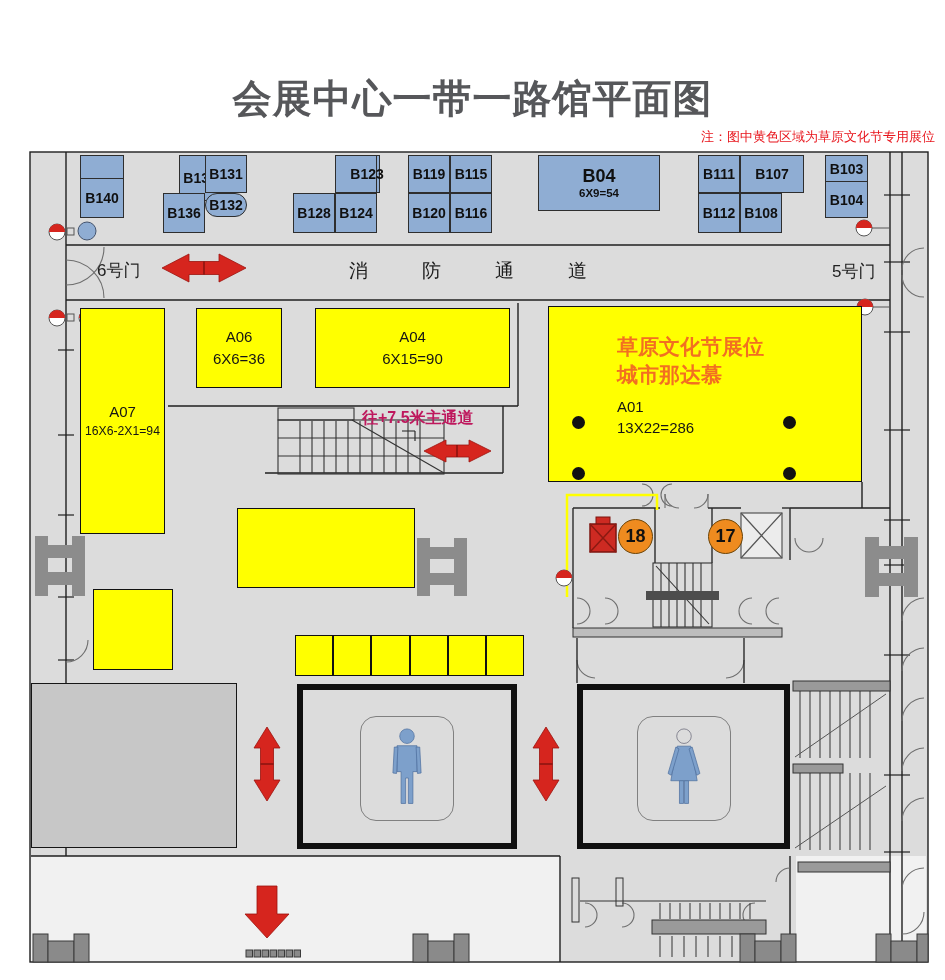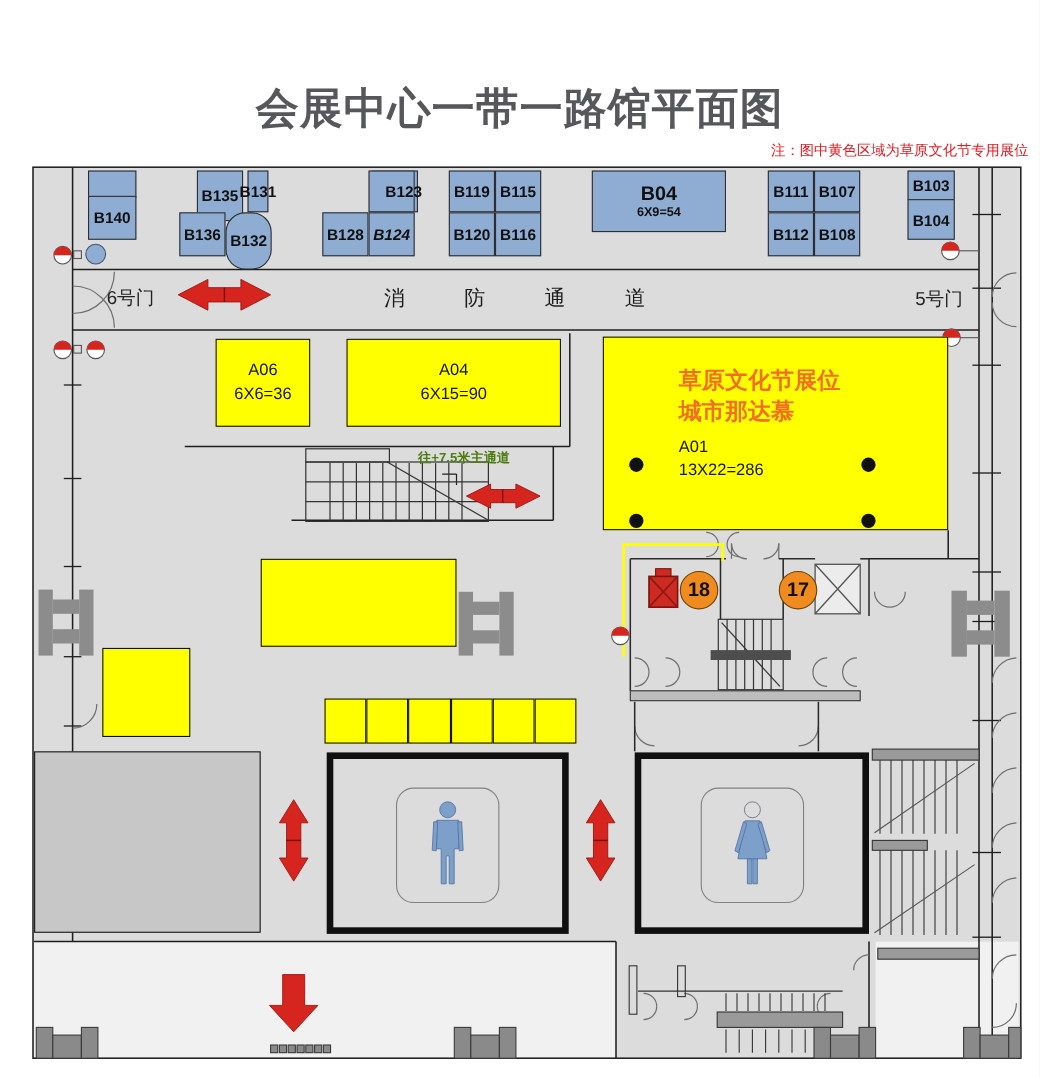--- a/index.html
+++ b/index.html
@@ -17,21 +17,21 @@
   .yb{position:absolute;z-index:2;background:#ffff00;border:1.3px solid #111;box-sizing:border-box;}
   .yb.center{display:flex;flex-direction:column;align-items:center;justify-content:center;
              font-size:15px;color:#151515;line-height:1.45;}
   .ybrow{position:absolute;z-index:2;display:flex;}
   .ybrow > div{flex:1;background:#ffff00;border:1.1px solid #111;}
   .title{position:absolute;left:0;width:945px;text-align:center;z-index:2;
          font-size:39px;font-weight:800;color:#56575a;letter-spacing:1px;}
   .note{position:absolute;z-index:2;text-align:right;font-size:13px;color:#e8151c;}
   .gate{font-size:17px;}
   .firelane{font-size:19px;letter-spacing:54px;color:#1d1d1d;}
-  .aisle{font-size:12px;font-weight:600;color:#4d7c0f;margin-left:18px;}
+  .aisle{font-size:16px;font-weight:600;color:#be185d;}
   .marker{position:absolute;z-index:3;width:35px;height:35px;border-radius:50%;
           background:#ef8b1f;border:1.2px solid #6b4408;display:flex;align-items:center;
           justify-content:center;font-size:18px;font-weight:700;color:#111;box-sizing:border-box;}
   .room{position:absolute;z-index:2;background:#dcdcdc;border:6px solid #101010;box-sizing:border-box;}
   .ticket{position:absolute;left:50%;transform:translateX(-50%);top:26px;width:92px;height:103px;
           border:1.4px solid #808080;border-radius:16px;}
   .figure{position:absolute;left:26px;top:11px;}
   .darkblock{position:absolute;z-index:2;background:#c7c7c7;border:1.6px solid #161616;box-sizing:border-box;}
   .a01text{position:absolute;left:68px;top:26px;}
   .a01orange{font-size:21px;font-weight:700;color:#f26f21;line-height:28px;}
@@ -303,52 +303,56 @@
       <rect x="278" y="950" width="6.5" height="7"></rect>
         <rect x="286" y="950" width="6.5" height="7"></rect>
       <rect x="294" y="950" width="6.5" height="7"></rect>
     </g>
   </svg>
 
   <div class="bb" style="left:80px;top:155px;width:44px;height:25px;"></div>
   <div class="bb" style="left:80px;top:178px;width:44px;height:40px;">B140</div>
 
   <div class="bb" style="left:163px;top:155px;width:42px;height:46px;margin-left:16px;">B135</div>
-  <div class="bb" style="left:205px;top:155px;width:19px;height:38px;margin-left:20px;">B131</div>
+  <div class="bb" style="left:205px;top:155px;width:42px;height:38px;">B131</div>
   <div class="bb" style="left:163px;top:193px;width:42px;height:40px;">B136</div>
-  <div class="bb" style="left:205px;top:193px;width:42px;height:52px;border-radius:18px;">B132</div>
+  <div class="bb" style="left:205px;top:193px;width:42px;height:24px;border-radius:18px;">B132</div>
 
   <div class="bb" style="left:293px;top:155px;width:42px;height:38px;margin-left:45px;">B127</div>
   <div class="bb" style="left:335px;top:155px;width:42px;height:38px;padding-left:22px;">B123</div>
   <div class="bb" style="left:293px;top:193px;width:42px;height:40px;">B128</div>
-  <div class="bb" style="left:335px;top:193px;width:42px;height:40px;font-style:italic;">B124</div>
+  <div class="bb" style="left:335px;top:193px;width:42px;height:40px;">B124</div>
 
   <div class="bb" style="left:408px;top:155px;width:42px;height:38px;">B119</div>
   <div class="bb" style="left:450px;top:155px;width:42px;height:38px;">B115</div>
   <div class="bb" style="left:408px;top:193px;width:42px;height:40px;">B120</div>
   <div class="bb" style="left:450px;top:193px;width:42px;height:40px;">B116</div>
 
   <div class="bb col" style="left:538px;top:155px;width:122px;height:56px;">
     <span class="b04id">B04</span>
     <span class="b04size">6X9=54</span>
   </div>
 
   <div class="bb" style="left:698px;top:155px;width:42px;height:38px;">B111</div>
-  <div class="bb" style="left:740px;top:155px;width:42px;height:38px;">B107</div>
+  <div class="bb" style="left:740px;top:155px;width:64px;height:38px;">B107</div>
   <div class="bb" style="left:698px;top:193px;width:42px;height:40px;">B112</div>
   <div class="bb" style="left:740px;top:193px;width:42px;height:40px;">B108</div>
 
   <div class="bb" style="left:825px;top:155px;width:43px;height:27px;">B103</div>
   <div class="bb" style="left:825px;top:181px;width:43px;height:37px;">B104</div>
 
   <div class="lbl gate" style="left:97px;top:259px;">6号门</div>
   <div class="lbl gate" style="left:832px;top:260px;">5号门</div>
   <div class="lbl firelane" style="left:349px;top:258px;">消防通道</div>
   <div class="lbl aisle" style="left:362px;top:408px;">往+7.5米主通道</div>
 
+  <div class="yb center" style="left:80px;top:308px;width:85px;height:226px;">
+    <span class="a07id">A07</span>
+    <span class="a07size">16X6-2X1=94</span>
+  </div>
   <div class="yb center" style="left:196px;top:308px;width:86px;height:80px;">
     <span>A06</span>
     <span>6X6=36</span>
   </div>
   <div class="yb center" style="left:315px;top:308px;width:195px;height:80px;">
     <span>A04</span>
     <span>6X15=90</span>
   </div>
   <div class="yb" style="left:548px;top:306px;width:314px;height:176px;">
     <div class="a01text">

